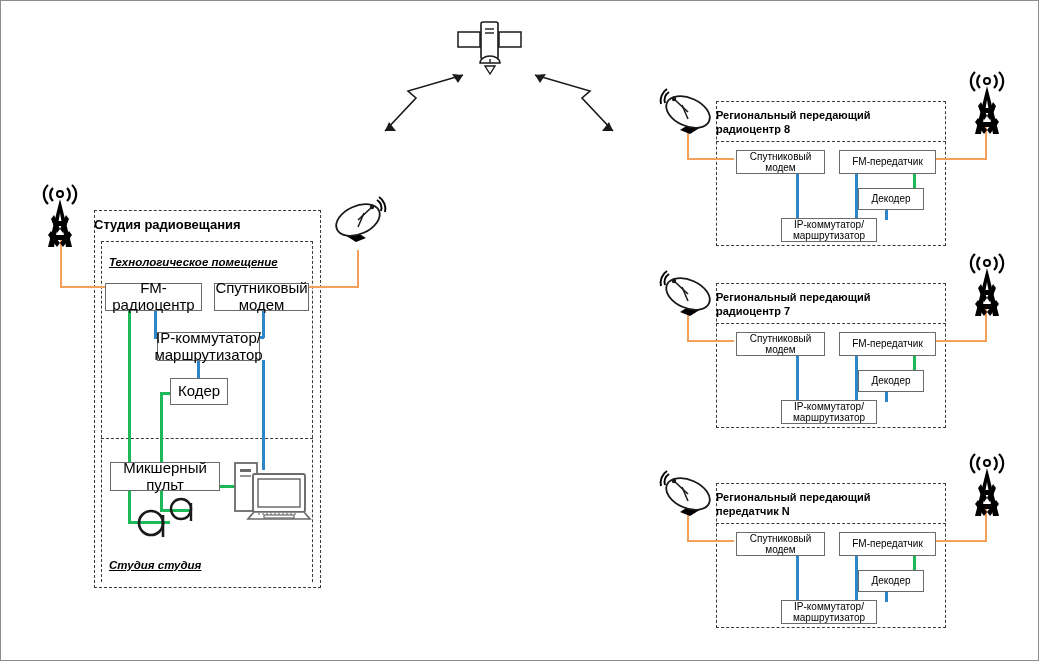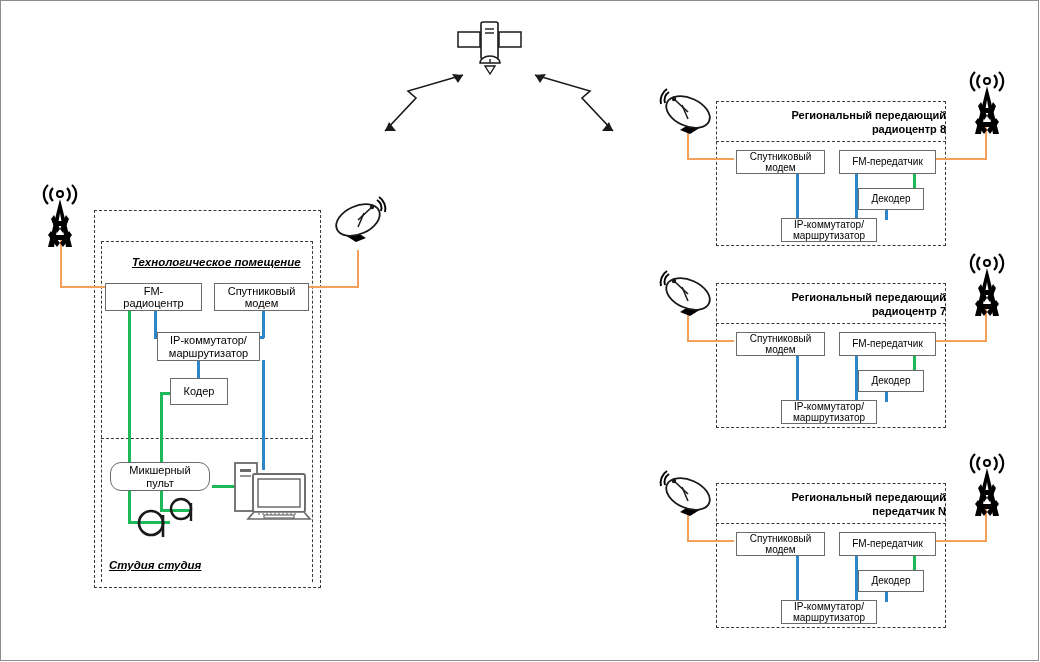--- a/index.html
+++ b/index.html
@@ -2,26 +2,26 @@
 <html><head>
 <meta charset="utf-8">
 <style>
   html,body{margin:0;padding:0;background:#ffffff;}
   body{font-family:"Liberation Sans", sans-serif;}
   #canvas{position:relative;width:1040px;height:662px;background:#fff;overflow:hidden;}
   .frame{position:absolute;left:0;top:0;width:1039px;height:661px;border:1px solid #8c8c8c;box-sizing:border-box;}
 
   .box{position:absolute;box-sizing:border-box;border:1.6px solid #6b6b6b;background:#fff;
        display:flex;align-items:center;justify-content:center;text-align:center;
-       font-size:11px;line-height:1.12;color:#000;z-index:6;padding:1px 2px;}
+       font-size:15px;line-height:1.12;color:#000;z-index:6;padding:1px 2px;}
 
   .dashzone{position:absolute;box-sizing:border-box;border:1.6px dashed #3a3a3a;background:transparent;z-index:2;}
   .dashline{position:absolute;border-top:1.6px dashed #3a3a3a;z-index:2;}
 
-  .ttl{position:absolute;z-index:5;font-weight:bold;text-align:right;color:#000;}
+  .ttl{position:absolute;z-index:5;font-weight:bold;text-align:left;color:#000;}
   .sub{position:absolute;z-index:5;font-weight:bold;font-style:italic;text-decoration:underline;font-size:11.5px;color:#000;}
 
   .ln{position:absolute;z-index:3;}
   .blue{background:#2E86C8;}
   .green{background:#1EB858;}
   .orange{background:#F2A05A;}
 
   .ico{position:absolute;z-index:7;}
   svg{display:block;overflow:visible;}
 </style>
@@ -59,21 +59,22 @@
       <polyline points="85,61 54,28 62,21 7,5" fill="none" stroke="#1a1a1a" stroke-width="1.6"></polyline>
       <polygon points="7,5 18,4 12,13" fill="#1a1a1a"></polygon>
       <polygon points="85,61 74,61 81,52" fill="#1a1a1a"></polygon>
     </svg>
   </div>
 
   <div class="dashzone" style="left:94px;top:210px;width:227px;height:378px;"></div>
   <div class="dashzone" style="left:101px;top:241px;width:212px;height:341px;border-bottom:none;"></div>
   <div class="dashline" style="left:101px;top:438px;width:212px;"></div>
 
-  <div class="sub" style="left:109px;top:256px;margin-left:23px;">Технологическое помещение</div>
+  <div class="ttl" style="left:94px;top:217px;width:227px;font-size:13px;">Студия радиовещания</div>
+  <div class="sub" style="left:109px;top:256px;">Технологическое помещение</div>
   <div class="sub" style="left:109px;top:559px;">Студия студия</div>
 
   <div class="ico" style="left:31px;top:185px;">
     <svg width="58" height="62" viewBox="0 0 58 62">
       <g fill="#000">
         <polygon points="29,14 41,62 35,62 29,28 23,62 17,62"></polygon>
         <polygon points="21,36 37,36 35,41 23,41"></polygon>
         <polygon points="18,50 40,50 38,55 20,55"></polygon>
         <polygon points="23,30 29,44 26,48 20,34"></polygon>
         <polygon points="35,30 29,44 32,48 38,34"></polygon>
@@ -138,21 +139,21 @@
     <span>
       <span>IP-коммутатор/</span><br>
       <span>маршрутизатор</span>
     </span>
   </div>
 
   <div class="box" style="left:170px;top:378px;width:58px;height:27px;">
     <span>Кодер</span>
   </div>
 
-  <div class="box" style="left:110px;top:462px;width:100px;height:29px;border-radius:11px;">
+  <div class="box" style="left:110px;top:462px;width:110px;height:29px;">
     <span>
       <span>Микшерный</span><br>
       <span>пульт</span>
     </span>
   </div>
 
   <div class="ico" style="left:232px;top:457px;z-index:6;">
     <svg width="78" height="72" viewBox="0 0 78 72">
       <rect x="3" y="6" width="22" height="48" fill="#fff" stroke="#6b6b6b" stroke-width="1.8"></rect>
       <rect x="8" y="12" width="11" height="3" fill="#6b6b6b"></rect>

